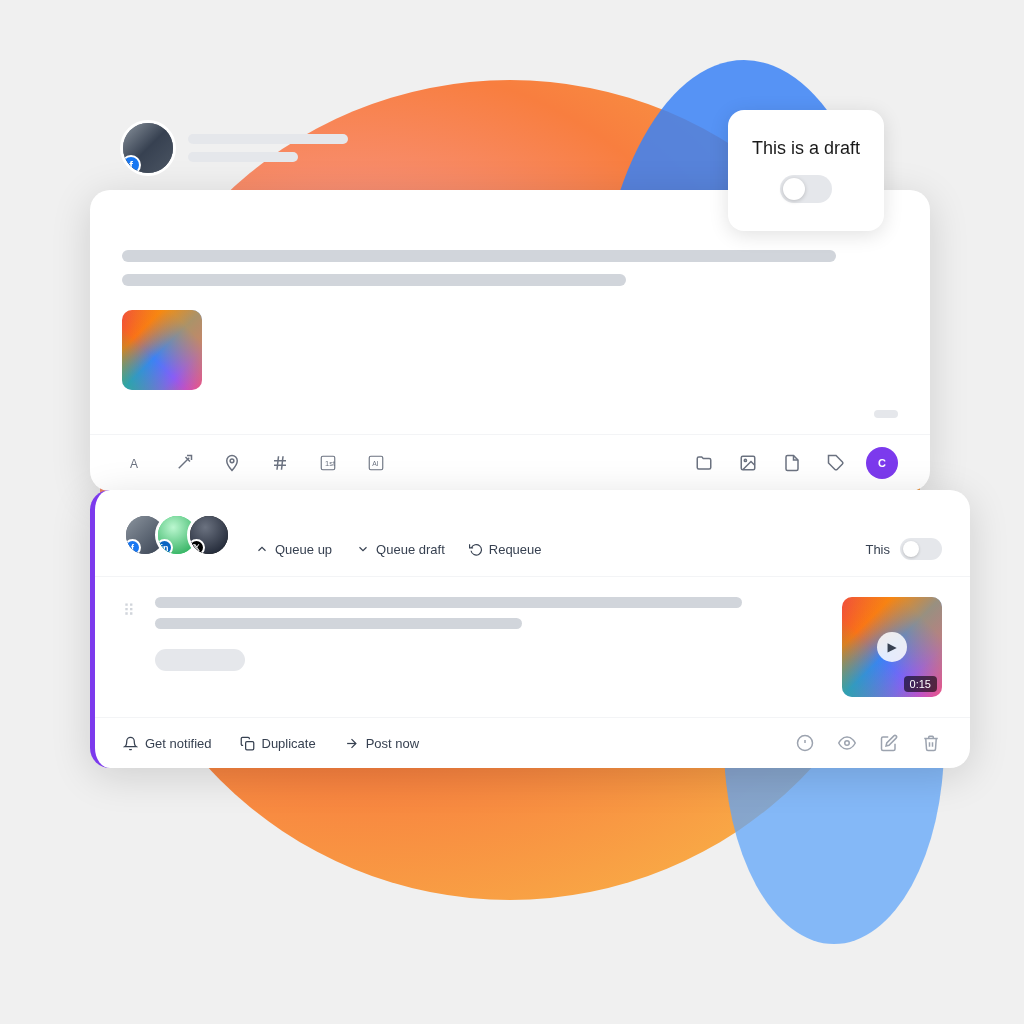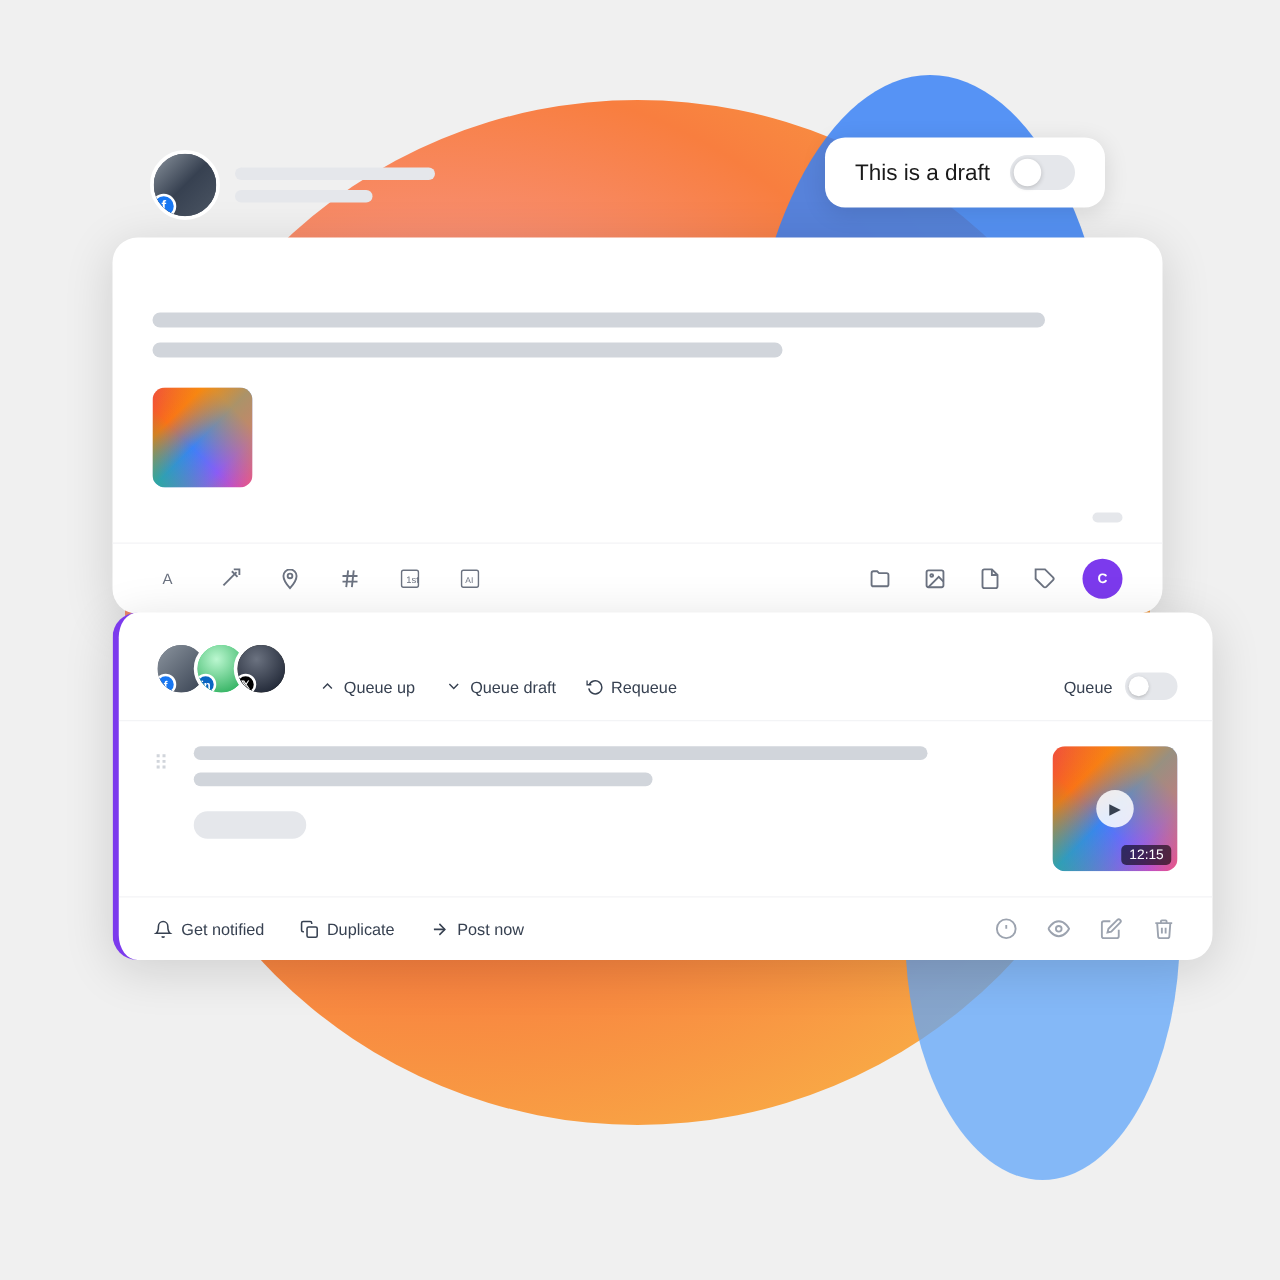--- a/index.html
+++ b/index.html
@@ -53,30 +53,31 @@
       opacity: 0.75;
     }
 
     
     .draft-pill {
       position: absolute;
       top: 110px;
       right: 140px;
       background: #ffffff;
       border-radius: 16px;
-      padding: 14px 24px;
+      padding: 28px 24px;
       display: flex;
       align-items: center;
       gap: 16px;
       box-shadow: 0 4px 20px rgba(0,0,0,0.12);
       z-index: 20;
       font-size: 18px;
       font-weight: 500;
       color: #1a1a1a;
       white-space: nowrap;
+      flex-direction: column;
     }
 
     .toggle-track {
       width: 52px;
       height: 28px;
       background: #e5e7eb;
       border-radius: 14px;
       position: relative;
       cursor: pointer;
     }
@@ -689,39 +690,39 @@
           <span>Queue draft</span>
         </button>
         <button class="queue-action-btn">
           <svg width="14" height="14" viewBox="0 0 24 24" fill="none" stroke="#374151" stroke-width="2">
               <polyline points="1,4 1,10 7,10"></polyline>
               <path d="M3.51 15a9 9 0 1 0 .49-4.87"></path>
             </svg>
           <span>Requeue</span>
         </button>
         <div class="queue-draft-area">
-          <span class="draft-label">Queue</span>
+          <span class="draft-label">This</span>
           <div class="toggle-track-sm">
             <div class="toggle-thumb-sm"></div>
           </div>
         </div>
       </div>
     </div>
 
     <div class="queue-body">
       <div class="drag-handle">⠿</div>
       <div class="queue-text-area">
         <div class="queue-line-1"></div>
         <div class="queue-line-2"></div>
         <div class="queue-tag"></div>
       </div>
       <div class="queue-thumbnail">
         <div class="thumb-image"></div>
         <div class="play-btn">▶</div>
-        <div class="duration-badge">12:15</div>
+        <div class="duration-badge">0:15</div>
       </div>
     </div>
 
     <div class="queue-footer">
       <div class="footer-action">
         <svg width="15" height="15" viewBox="0 0 24 24" fill="none" stroke="#374151" stroke-width="2">
             <path d="M18 8A6 6 0 0 0 6 8c0 7-3 9-3 9h18s-3-2-3-9"></path>
             <path d="M13.73 21a2 2 0 0 1-3.46 0"></path>
           </svg>
         <span>Get notified</span>

